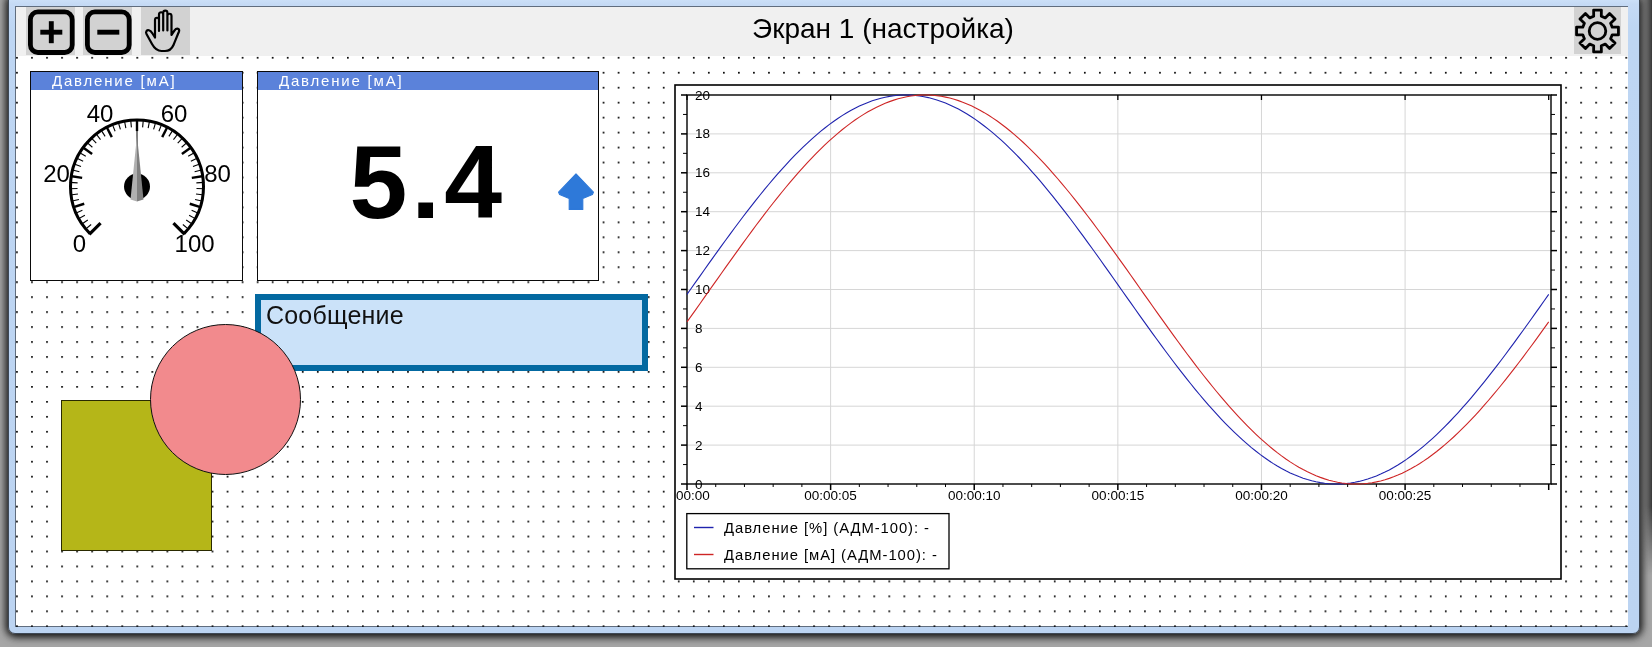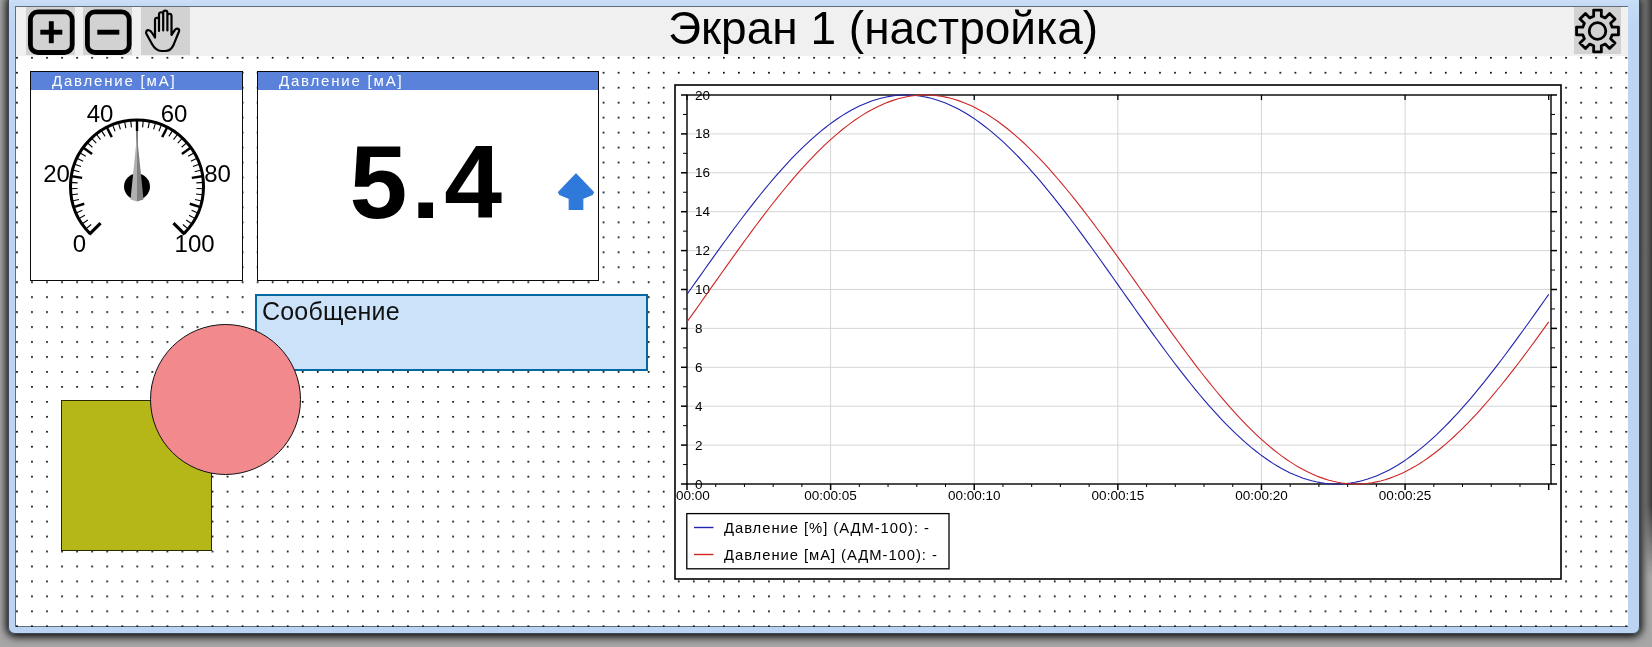--- a/index.html
+++ b/index.html
@@ -7,27 +7,27 @@
 .abs{position:absolute;}
 #win{position:absolute;left:8px;top:-4px;width:1629.5px;height:636px;
  border:1.6px solid #3e4855;border-radius:4px 4px 7px 7px;
  background:linear-gradient(180deg,#eef6ff 0px,#cde1f8 2px,#c5daf5 7px,#bed6f3 30px,#bcd4f2 100%);
  box-shadow:0 3px 8px rgba(10,10,10,.8),3px 0 7px rgba(30,30,30,.55),-3px 0 7px rgba(30,30,30,.55);}
 #content{position:absolute;left:15px;top:6px;width:1613px;height:621px;
  background:#fff;border:1px solid #606d7e;box-sizing:border-box;}
 #toolbar{position:absolute;left:16px;top:7px;width:1612px;height:49px;background:#f0f0f0;}
 .tbtn{position:absolute;top:0;width:49px;height:48px;background:#d2d2d2;}
 #title{position:absolute;top:7px;left:883px;transform:translateX(-50%);height:49px;line-height:43px;
- font-size:46px;letter-spacing:0;color:#000;white-space:nowrap;}
+ font-size:28px;letter-spacing:0;color:#000;white-space:nowrap;}
 #canvas{position:absolute;left:16px;top:56px;width:1611.5px;height:570px;background:#fff;}
 .widget{position:absolute;background:#fff;border:1.6px solid #0a0a0a;box-sizing:border-box;}
 .whead{position:absolute;left:0;top:0;right:0;height:18px;background:#5b82da;
  color:#fff;font-weight:normal;font-size:15px;letter-spacing:1.8px;line-height:18px;padding-left:21px;}
 #msg{position:absolute;left:255px;top:294px;width:393px;height:77px;background:#cbe2f9;
- border:2px solid #0369a1;box-sizing:border-box;font-size:25px;color:#111;
+ border:6px solid #0369a1;box-sizing:border-box;font-size:25px;color:#111;
  padding:1px 0 0 5px;letter-spacing:0.2px;}
 #square{position:absolute;left:61px;top:400px;width:151px;height:151px;background:#b5b618;border:1px solid #2a2a00;box-sizing:border-box;}
 #circle{position:absolute;left:150px;top:324px;width:151px;height:151px;border-radius:50%;
  background:#f28a8d;border:1.4px solid #111;box-sizing:border-box;}
 #bigval{position:absolute;left:0;right:0;top:48px;height:125px;text-align:center;
  font-size:104px;font-weight:bold;line-height:125px;color:#000;letter-spacing:4px;}
 </style></head>
 <body>
 <div id="win"></div>
 <div style="position:absolute;left:1641px;top:0;width:11px;height:575px;background:linear-gradient(to right,rgba(70,70,70,0) 0%,rgba(35,35,35,0.85) 100%);-webkit-mask-image:linear-gradient(to bottom,#000 88%,transparent 100%);mask-image:linear-gradient(to bottom,#000 88%,transparent 100%);"></div>

